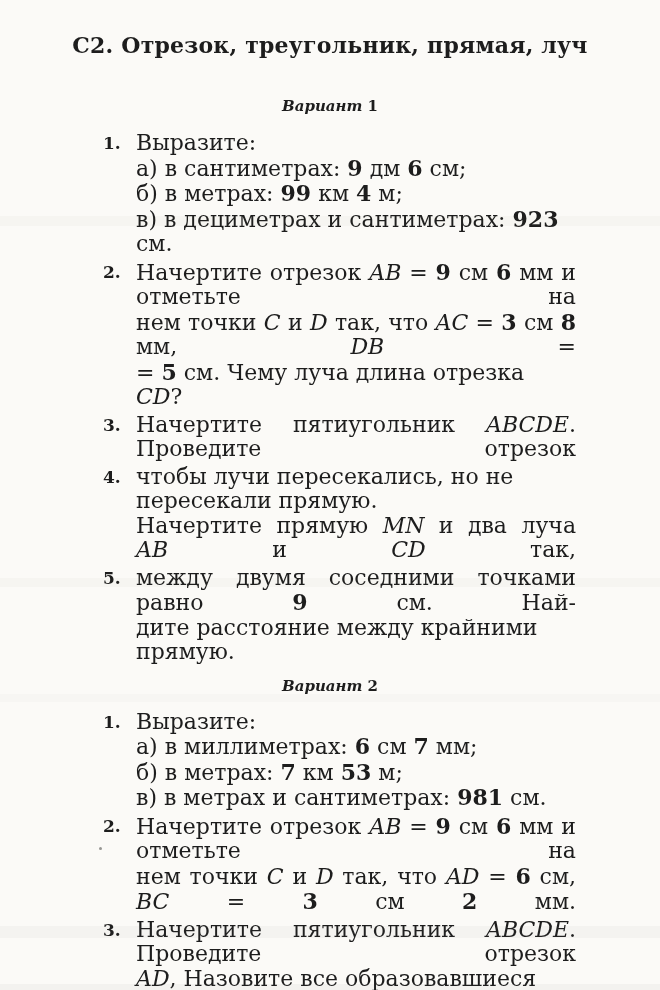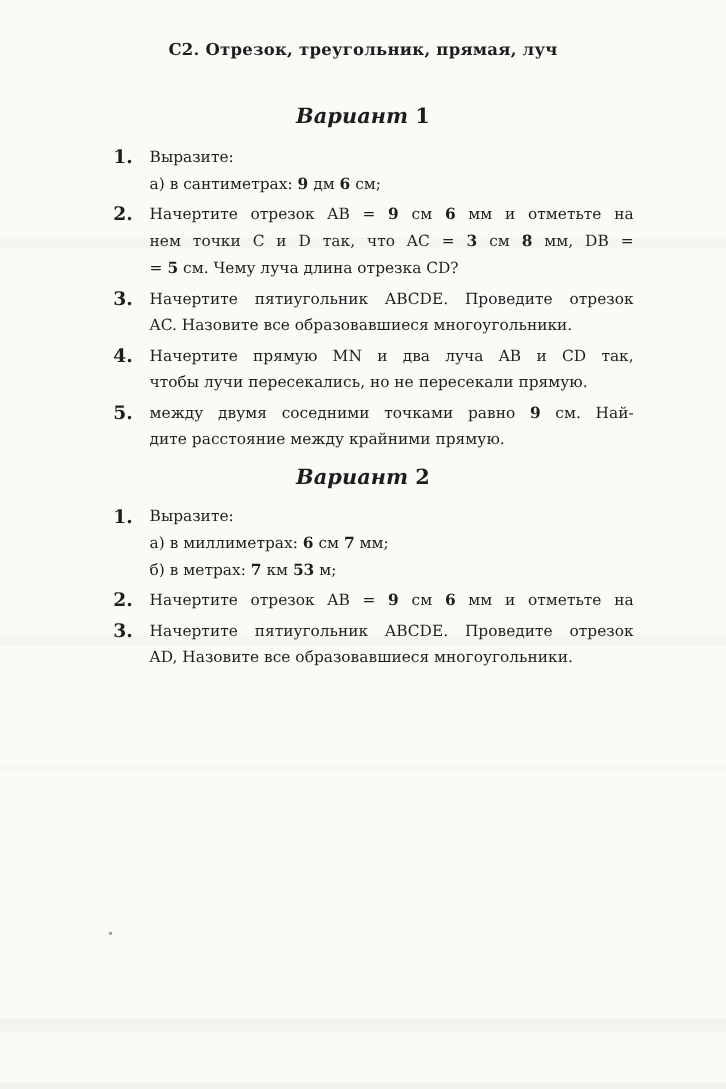--- a/index.html
+++ b/index.html
@@ -9,47 +9,47 @@
     height: 990px;
     background: #fbfaf7;
     color: #1d1d1d;
     font-family: "DejaVu Serif", "Liberation Serif", serif;
     overflow: hidden;
     box-sizing: border-box;
     padding-top: 33px;
   }
   .title {
     margin: 0;
-    font-size: 15px;
+    font-size: 22px;
     line-height: 24px;
     font-weight: bold;
     text-align: center;
     letter-spacing: 0.2px;
   }
   .vhead {
-    font-size: 19px;
+    font-size: 15px;
     line-height: 24px;
     text-align: center;
     margin: 37px 0 13px 0;
     font-weight: normal;
   }
   .variant + .variant .vhead { margin-top: 9px; margin-bottom: 12px; }
   .problems { margin-left: 103px; width: 473px; }
   .problem { display: flex; margin-bottom: 3px; }
   .p-num {
     flex: none;
     width: 33px;
     font-weight: bold;
     font-size: 17px;
     line-height: 24.5px;
   }
-  .p-body { width: 440px; font-size: 14px; line-height: 24.5px; }
+  .p-body { width: 440px; font-size: 22px; line-height: 24.5px; }
   .line { text-align: left; }
   .jline { text-align: justify; -moz-text-align-last: justify; text-align-last: justify; }
-  .s-i { }
+  .s-i { font-style: italic; }
   .s-b { font-weight: bold; }
   .s-bi { font-weight: bold; font-style: italic; }
   
   .band { position: absolute; left: 0; width: 100%; pointer-events: none; }
   .band1 { top: 216px; height: 10px; background: rgba(125,125,112,0.04); }
   .band2 { top: 578px; height: 9px;  background: rgba(125,125,112,0.04); }
   .band3 { top: 694px; height: 8px;  background: rgba(125,125,112,0.03); }
   .band4 { top: 926px; height: 12px; background: rgba(125,125,112,0.05); }
   .band5 { top: 984px; height: 6px;  background: rgba(100,100,92,0.05); }
   .speck {
@@ -72,42 +72,43 @@
   <h1 class="title">С2. Отрезок, треугольник, прямая, луч</h1>
 
   <section class="variant">
     <h2 class="vhead"><span class="s-bi">Вариант</span><span class="s-b"> 1</span></h2>
     <div class="problems">
         <div class="problem">
           <div class="p-num">1.</div>
           <div class="p-body">
             <div class="line"><span>Выразите:</span></div>
             <div class="line"><span>а) в сантиметрах: </span><span class="s-b">9</span><span> дм </span><span class="s-b">6</span><span> см;</span></div>
+            <div class="line"><span>б) в метрах: </span><span class="s-b">99</span><span> км </span><span class="s-b">4</span><span> м;</span></div>
+            <div class="line"><span>в) в дециметрах и сантиметрах: </span><span class="s-b">923</span><span> см.</span></div>
           </div>
         </div>
         <div class="problem">
           <div class="p-num">2.</div>
           <div class="p-body">
             <div class="line jline"><span>Начертите отрезок </span><span class="s-i">AB</span><span> = </span><span class="s-b">9</span><span> см </span><span class="s-b">6</span><span> мм и отметьте на</span></div>
             <div class="line jline"><span>нем точки </span><span class="s-i">C</span><span> и </span><span class="s-i">D</span><span> так, что </span><span class="s-i">AC</span><span> = </span><span class="s-b">3</span><span> см </span><span class="s-b">8</span><span> мм, </span><span class="s-i">DB</span><span> =</span></div>
             <div class="line"><span>= </span><span class="s-b">5</span><span> см. Чему луча длина отрезка </span><span class="s-i">CD</span><span>?</span></div>
           </div>
         </div>
         <div class="problem">
           <div class="p-num">3.</div>
           <div class="p-body">
             <div class="line jline"><span>Начертите пятиугольник </span><span class="s-i">ABCDE</span><span>. Проведите отрезок</span></div>
-            <div class="line"><span class="s-i">AC</span><span>. Назовите все образовавшиеся многоугольники.</span></div>
           </div>
         </div>
         <div class="problem">
           <div class="p-num">4.</div>
           <div class="p-body">
+            <div class="line"><span>чтобы лучи пересекались, но не пересекали прямую.</span></div>
             <div class="line jline"><span>Начертите прямую </span><span class="s-i">MN</span><span> и два луча </span><span class="s-i">AB</span><span> и </span><span class="s-i">CD</span><span> так,</span></div>
-            <div class="line"><span>чтобы лучи пересекались, но не пересекали прямую.</span></div>
           </div>
         </div>
         <div class="problem">
           <div class="p-num">5.</div>
           <div class="p-body">
             <div class="line jline"><span>между двумя соседними точками равно </span><span class="s-b">9</span><span> см. Най-</span></div>
             <div class="line"><span>дите расстояние между крайними прямую.</span></div>
           </div>
         </div>
       </div>
@@ -115,26 +116,28 @@
 
   <section class="variant">
     <h2 class="vhead"><span class="s-bi">Вариант</span><span class="s-b"> 2</span></h2>
     <div class="problems">
         <div class="problem">
           <div class="p-num">1.</div>
           <div class="p-body">
             <div class="line"><span>Выразите:</span></div>
             <div class="line"><span>а) в миллиметрах: </span><span class="s-b">6</span><span> см </span><span class="s-b">7</span><span> мм;</span></div>
             <div class="line"><span>б) в метрах: </span><span class="s-b">7</span><span> км </span><span class="s-b">53</span><span> м;</span></div>
+            <div class="line"><span>в) в метрах и сантиметрах: </span><span class="s-b">981</span><span> см.</span></div>
           </div>
         </div>
         <div class="problem">
           <div class="p-num">2.</div>
           <div class="p-body">
             <div class="line jline"><span>Начертите отрезок </span><span class="s-i">AB</span><span> = </span><span class="s-b">9</span><span> см </span><span class="s-b">6</span><span> мм и отметьте на</span></div>
+            <div class="line jline"><span>нем точки </span><span class="s-i">C</span><span> и </span><span class="s-i">D</span><span> так, что </span><span class="s-i">AD</span><span> = </span><span class="s-b">6</span><span> см, </span><span class="s-i">BC</span><span> = </span><span class="s-b">3</span><span> см </span><span class="s-b">2</span><span> мм.</span></div>
           </div>
         </div>
         <div class="problem">
           <div class="p-num">3.</div>
           <div class="p-body">
             <div class="line jline"><span>Начертите пятиугольник </span><span class="s-i">ABCDE</span><span>. Проведите отрезок</span></div>
             <div class="line"><span class="s-i">AD</span><span>, Назовите все образовавшиеся многоугольники.</span></div>
           </div>
         </div>
       </div>

